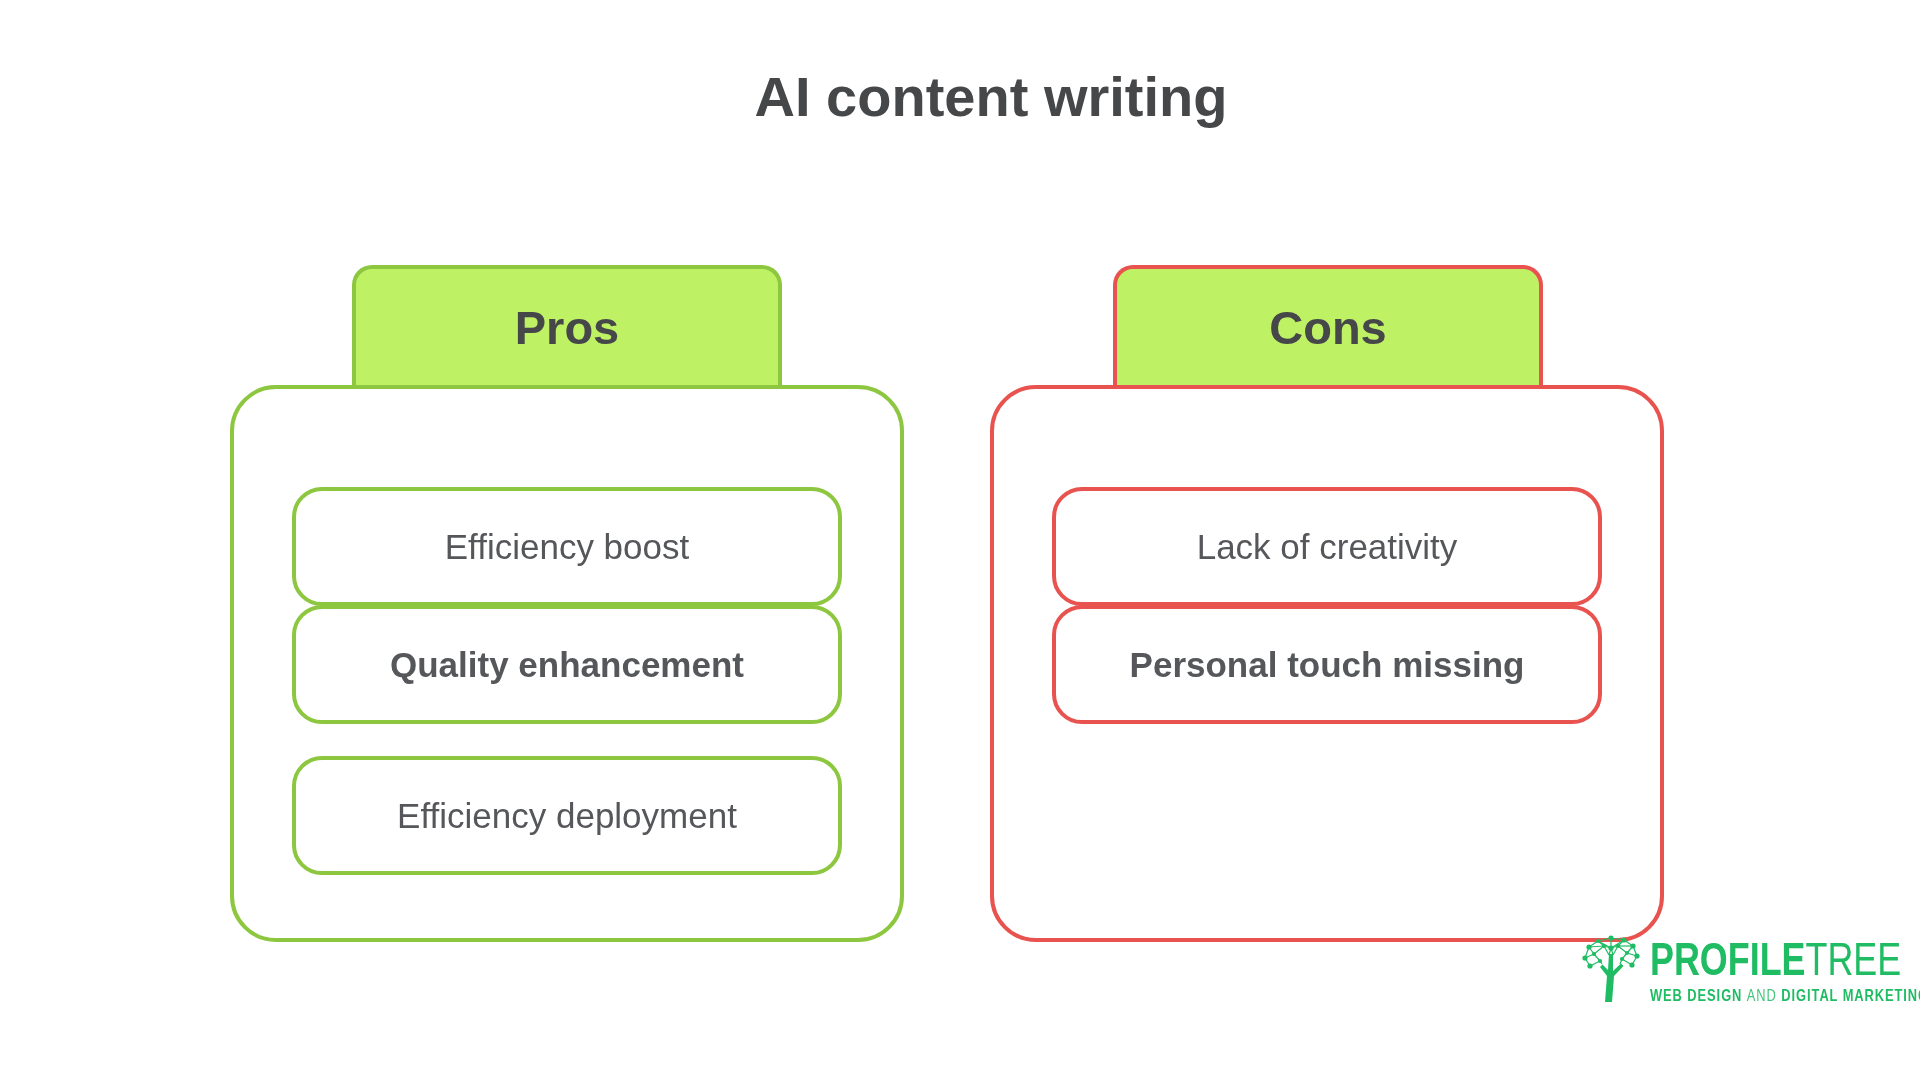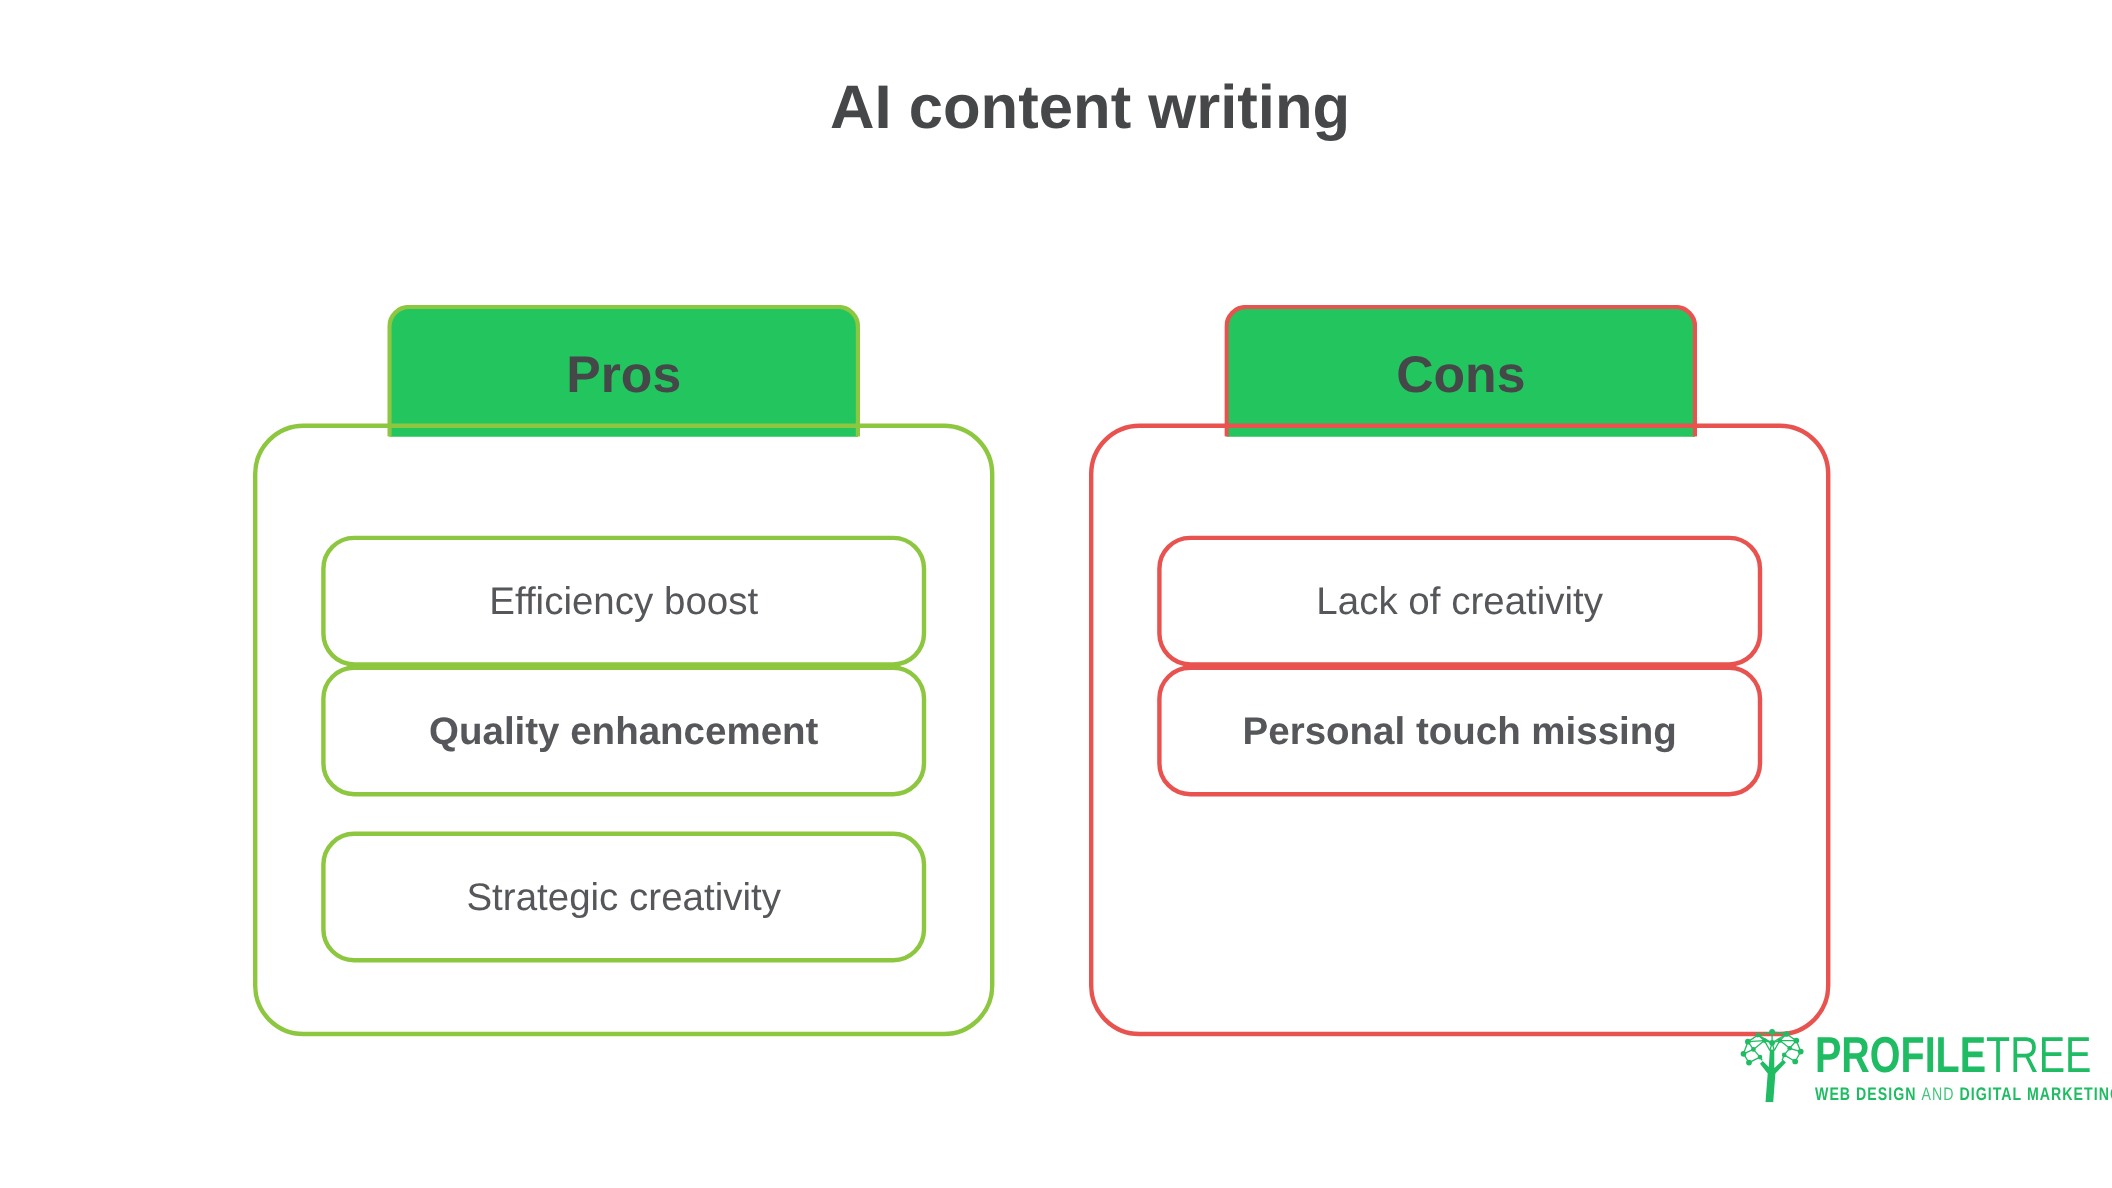--- a/index.html
+++ b/index.html
@@ -18,22 +18,22 @@
   .title{
     position:absolute;top:64px;left:0;width:1894px;
     text-align:center;font-size:56px;font-weight:bold;color:var(--ink);
     letter-spacing:0px;
     margin-left:44px;
   }
   .group{position:absolute;top:265px;width:675px;height:677px;}
   .group.pros{left:230px;--c:var(--green);}
   .group.cons{left:990px;padding-left:44px;--c:var(--red);}
   .tab{
-    position:absolute;top:12px;height:120px;width:430px;
-    background:#22c55e;border:4.5px solid var(--c);border-bottom:none;
+    position:absolute;top:0;height:120px;width:430px;
+    background:#bef264;border:4.5px solid var(--c);border-bottom:none;
     border-radius:20px 20px 0 0;box-sizing:border-box;
     display:flex;align-items:center;justify-content:center;
     font-size:47px;font-weight:bold;color:var(--ink);
   }
   .group.pros .tab{left:122px;}
   .group.cons .tab{left:123px;}
   .panel{
     position:absolute;top:120px;left:0;width:674px;height:557px;
     border:4.5px solid var(--c);border-radius:46px;box-sizing:border-box;
     background:transparent;
@@ -70,21 +70,21 @@
 
 <div class="title">AI content writing</div>
 
 <div class="group pros">
   <div class="tab">
     <span>Pros</span>
   </div>
   <div class="panel">
     <div class="item i0">Efficiency boost</div>
     <div class="item i1">Quality enhancement</div>
-    <div class="item i2">Strategic creativity</div>
+    <div class="item i2">Efficiency deployment</div>
   </div>
 </div>
 
 <div class="group cons">
   <div class="tab">
     <span>Cons</span>
   </div>
   <div class="panel">
     <div class="item i1">Personal touch missing</div>
     <div class="item i0">Lack of creativity</div>

